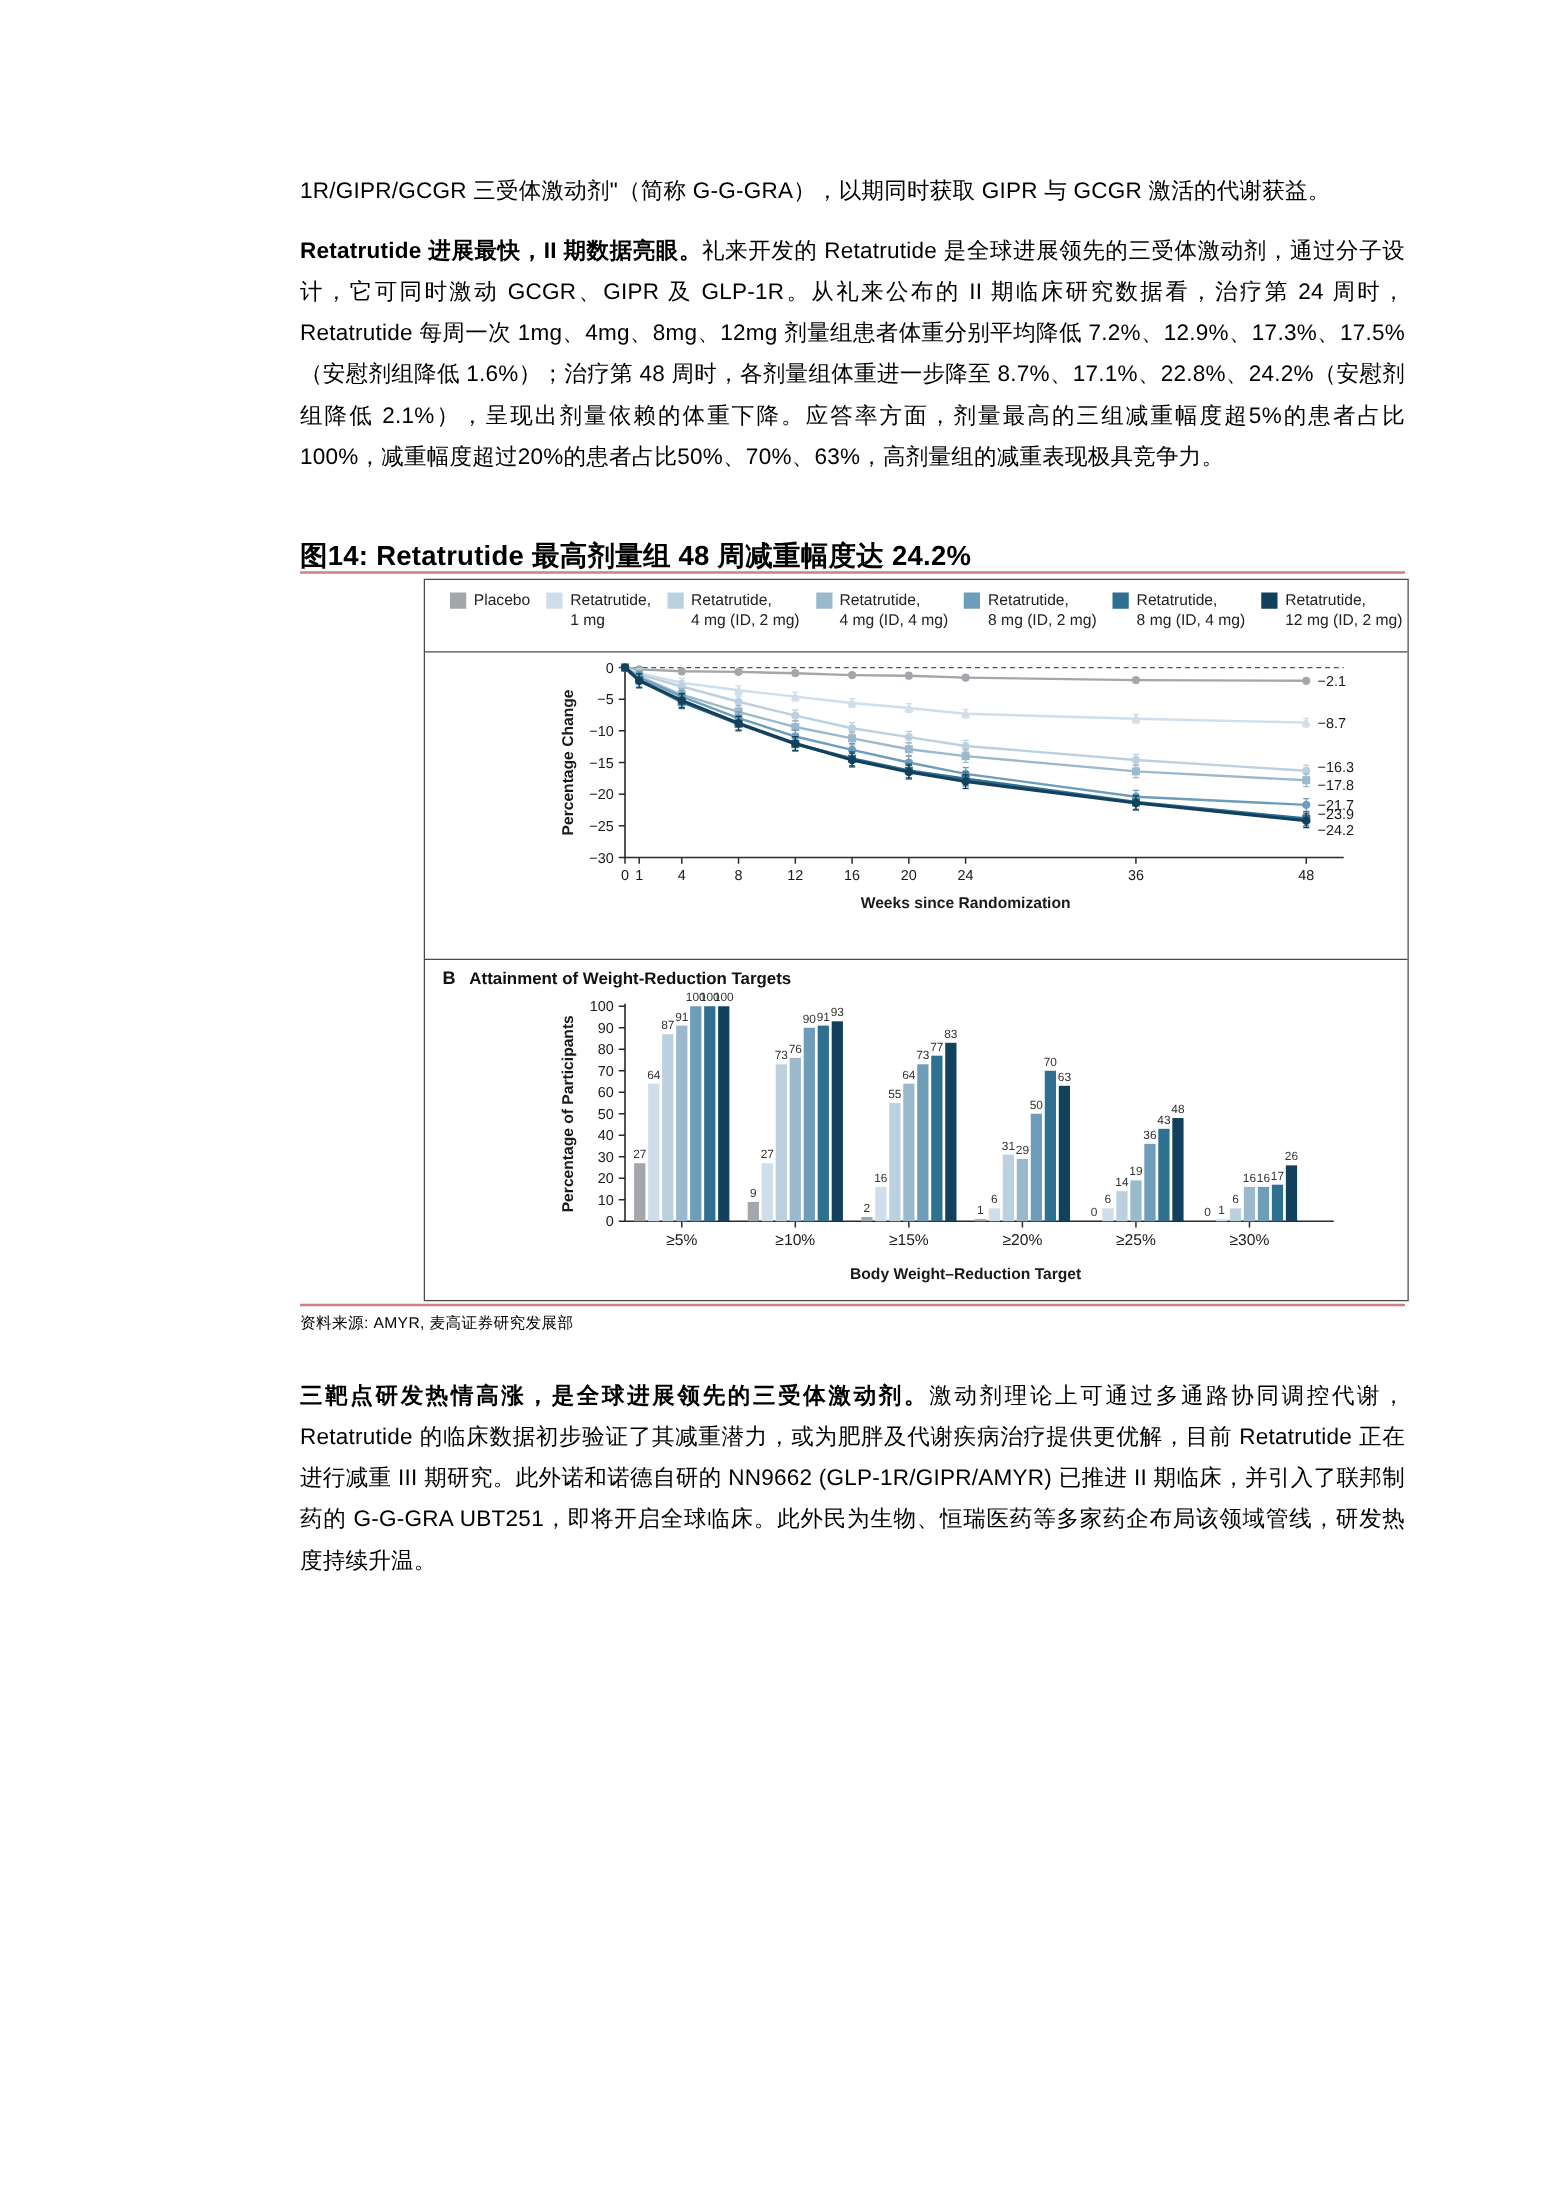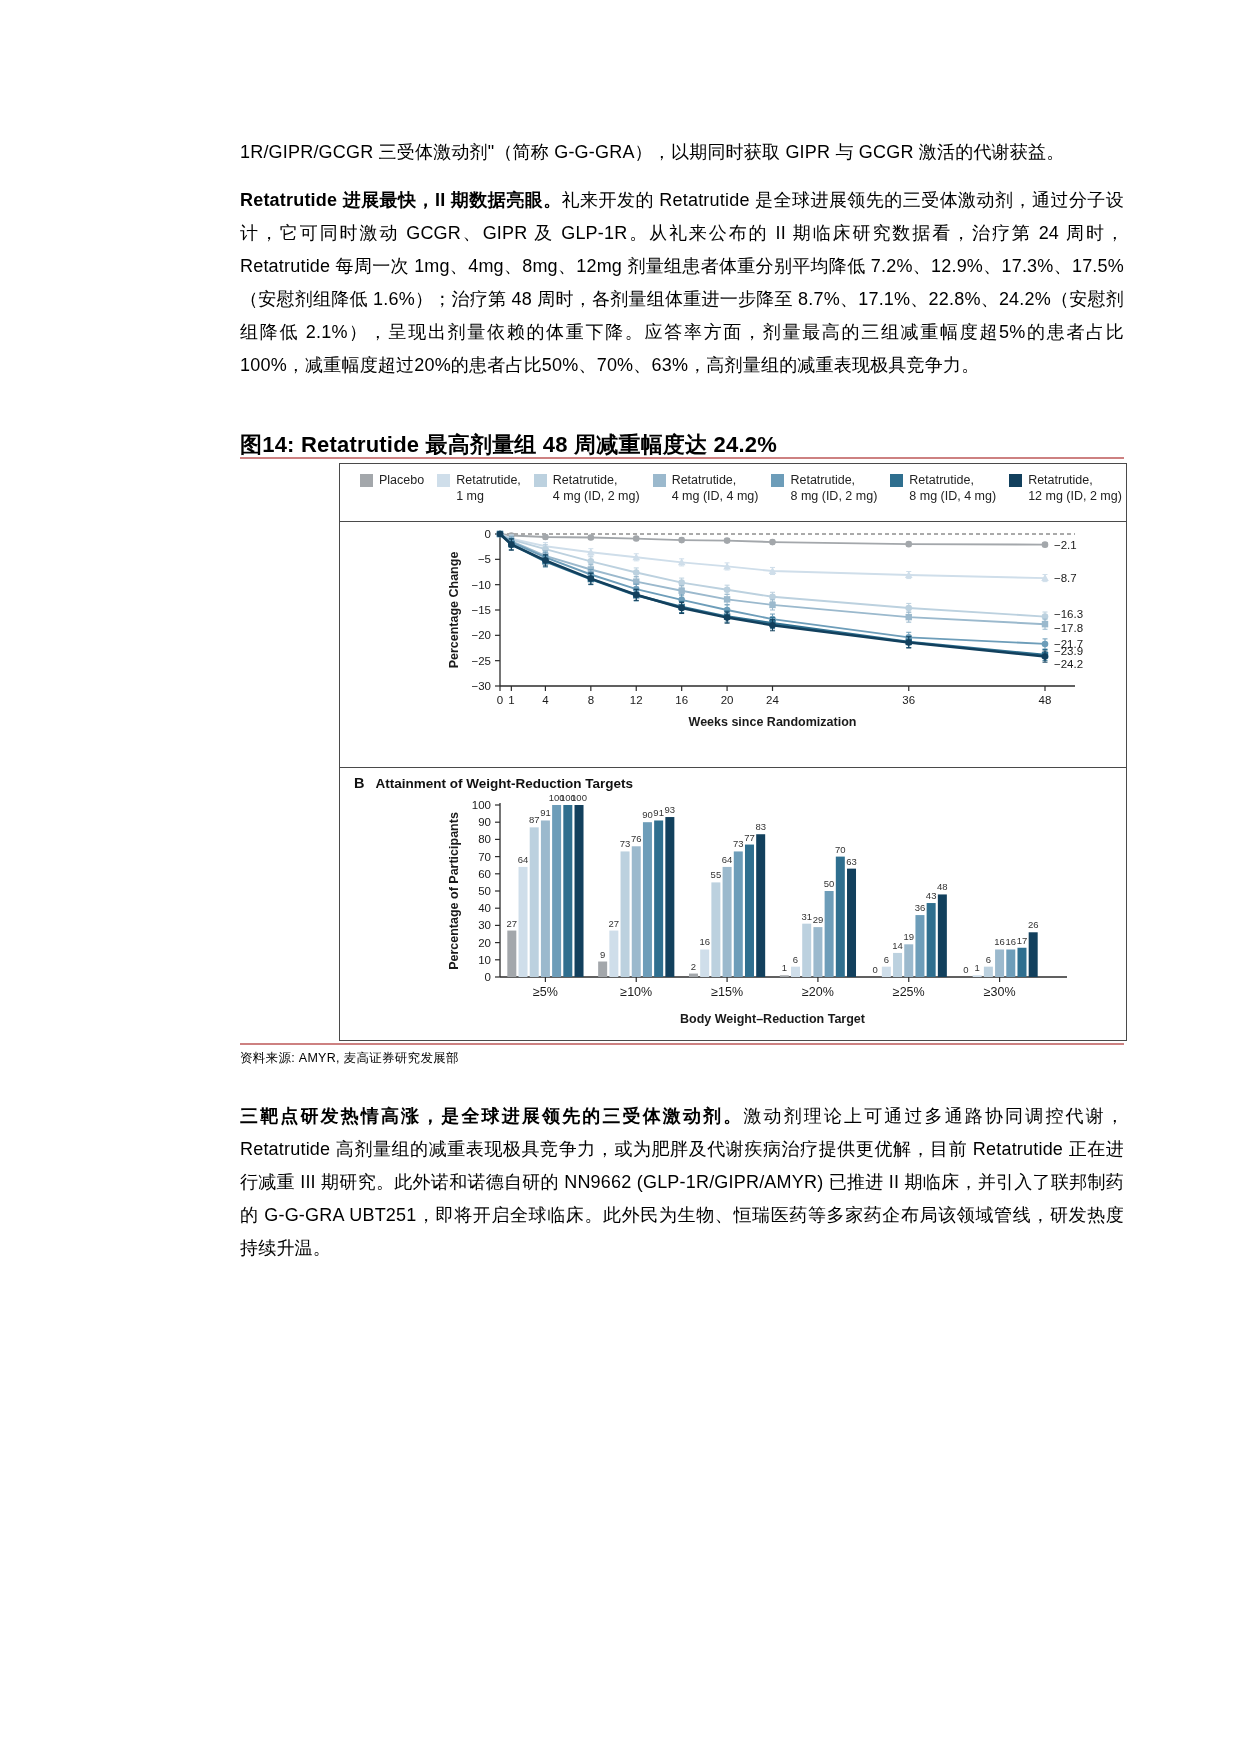--- a/index.html
+++ b/index.html
@@ -560,16 +560,16 @@
               <text x="693.1833333333332" y="137.28" font-size="9.5" text-anchor="middle" font-weight="normal" fill="#333">26</text>
             </g>
           </svg>
       </div>
     </div>
 
     <div class="rule rule-bottom" style="background: rgb(205, 129, 129);"></div>
 
     <div class="source">资料来源: AMYR, 麦高证券研究发展部</div>
 
-    <p class="body-text" id="para3"><span class="lead">三靶点研发热情高涨，是全球进展领先的三受体激动剂。</span><span>激动剂理论上可通过多通路协同调控代谢，Retatrutide 高剂量组的减重表现极具竞争力，或为肥胖及代谢疾病治疗提供更优解，目前 Retatrutide 正在进行减重 III 期研究。此外诺和诺德自研的 NN9662 (GLP-1R/GIPR/AMYR) 已推进 II 期临床，并引入了联邦制药的 G-G-GRA UBT251，即将开启全球临床。此外民为生物、恒瑞医药等多家药企布局该领域管线，研发热度持续升温。</span></p>
+    <p class="body-text" id="para3"><span class="lead">三靶点研发热情高涨，是全球进展领先的三受体激动剂。</span><span>激动剂理论上可通过多通路协同调控代谢，Retatrutide 的临床数据初步验证了其减重潜力，或为肥胖及代谢疾病治疗提供更优解，目前 Retatrutide 正在进行减重 III 期研究。此外诺和诺德自研的 NN9662 (GLP-1R/GIPR/AMYR) 已推进 II 期临床，并引入了联邦制药的 G-G-GRA UBT251，即将开启全球临床。此外民为生物、恒瑞医药等多家药企布局该领域管线，研发热度持续升温。</span></p>
 
   </div>
 </div>
 
 </body></html>

